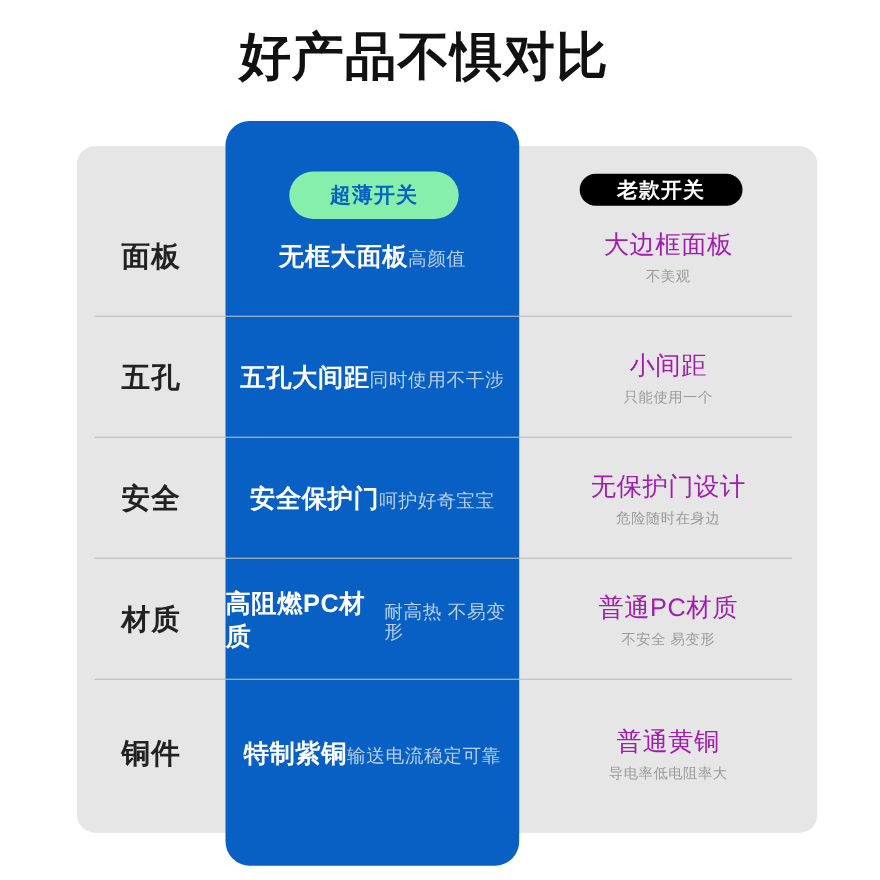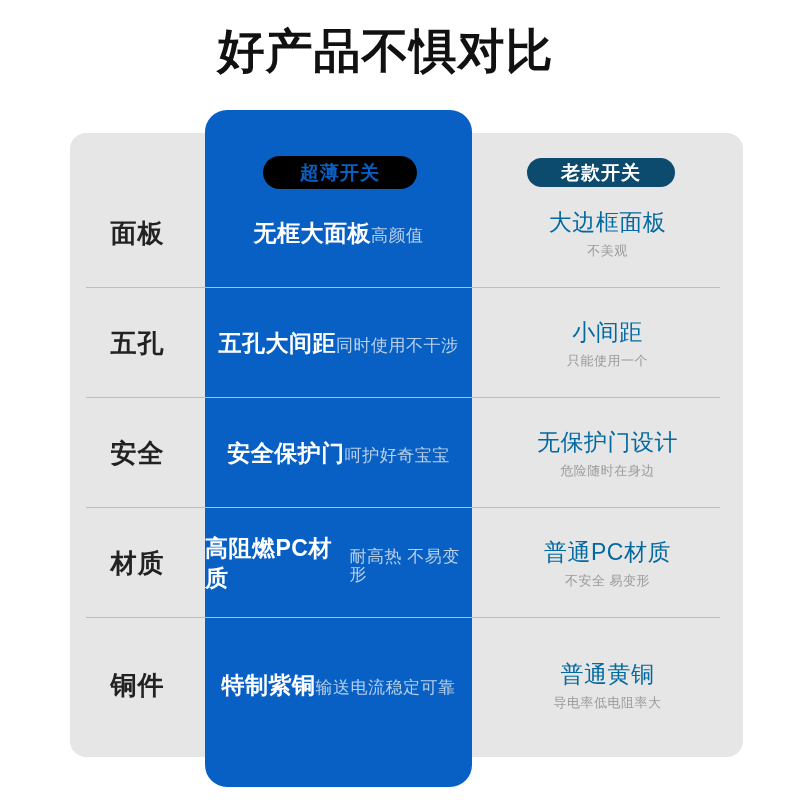--- a/index.html
+++ b/index.html
@@ -74,30 +74,30 @@
     border-radius: 999px;
     font-size: 19px;
     font-weight: bold;
     letter-spacing: 1px;
     box-sizing: border-box;
   }
   .badge-new {
     left: 263px;
     top: 156px;
     width: 154px;
-    height: 33px;
-    background: #000000;
+    height: 43px;
+    background: #86efac;
     color: #0860c4;
   }
   .badge-old {
     left: 527px;
     top: 158px;
     width: 148px;
     height: 29px;
-    background: #0c4a6e;
+    background: #000000;
     color: #ffffff;
     font-weight: bold;
   }
 
   
   .rows {
     position: absolute;
     left: 0;
     top: 0;
     width: 800px;
@@ -169,21 +169,21 @@
     top: 0;
     width: 271px;
     height: 110px;
     display: flex;
     flex-direction: column;
     align-items: center;
     justify-content: center;
   }
   .cell-old .main {
     font-size: 23px;
-    color: #0369a1;
+    color: #a21caf;
     letter-spacing: 0.5px;
     line-height: 30px;
   }
   .cell-old .sub {
     margin-top: 5px;
     font-size: 13px;
     color: #9a9a9a;
     letter-spacing: 0.5px;
     line-height: 18px;
   }

